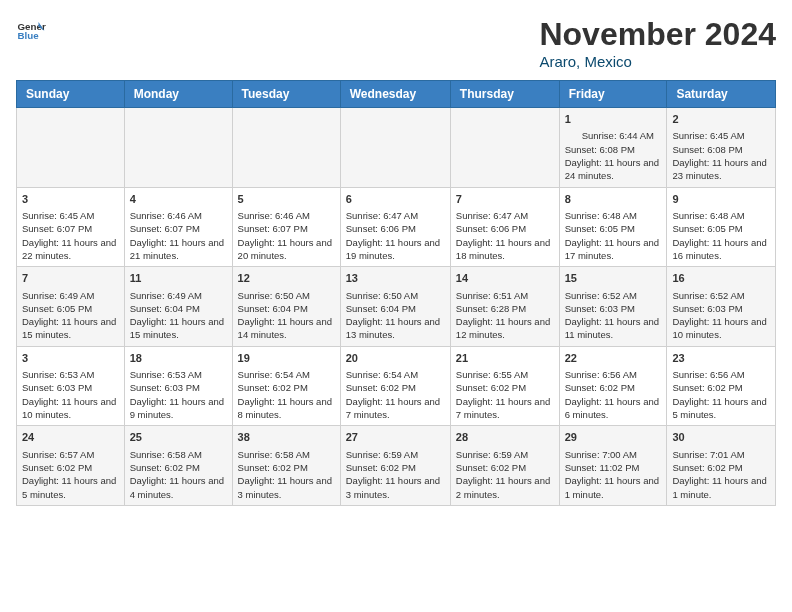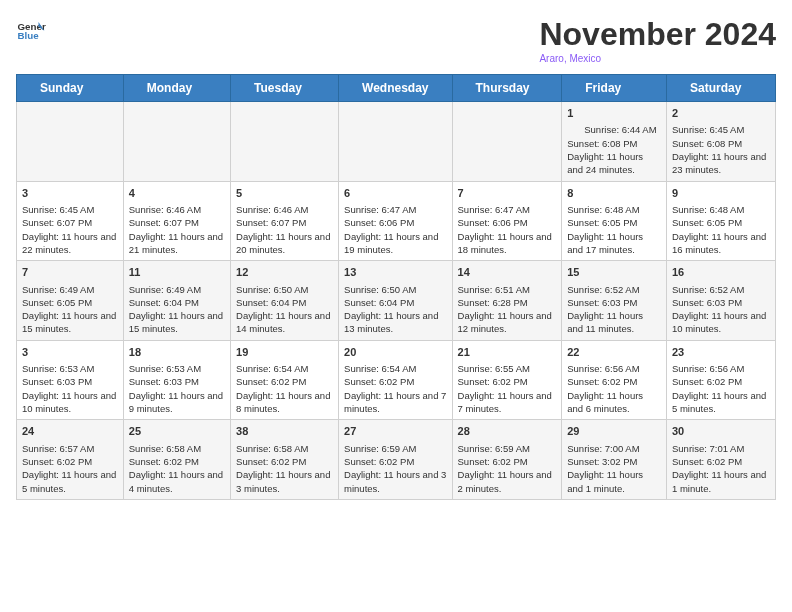--- a/index.html
+++ b/index.html
@@ -26,34 +26,34 @@
       height: 30px;
     }
     .title-block {
     }
     .month-title {
       font-size: 32px;
       font-weight: bold;
       color: #333;
     }
     .location {
-      font-size: 10px;
-      color: #8b5cf6;
+      font-size: 15px;
+      color: #0c4a6e;
     }
     table {
       width: 100%;
       border-collapse: collapse;
       font-size: 10px;
     }
     thead tr {
       background-color: #3a7fc1;
       color: #fff;
     }
     thead th {
-      padding: 6px 23px;
+      padding: 6px 9px;
       text-align: left;
       font-size: 12px;
       font-weight: bold;
       border: 1px solid #2a6aa0;
     }
     tbody tr {
       border: 1px solid #ccc;
     }
     tbody td {
       vertical-align: top;
@@ -197,20 +197,20 @@
         <td><span class="day-num">38</span><span style="white-space: pre-line;">Sunrise: 6:58 AM
 Sunset: 6:02 PM
 Daylight: 11 hours and 3 minutes.</span></td>
         <td><span class="day-num">27</span><span style="white-space: pre-line;">Sunrise: 6:59 AM
 Sunset: 6:02 PM
 Daylight: 11 hours and 3 minutes.</span></td>
         <td><span class="day-num">28</span><span style="white-space: pre-line;">Sunrise: 6:59 AM
 Sunset: 6:02 PM
 Daylight: 11 hours and 2 minutes.</span></td>
         <td><span class="day-num">29</span><span style="white-space: pre-line;">Sunrise: 7:00 AM
-Sunset: 3:02 PM
+Sunset: 11:02 PM
 Daylight: 11 hours and 1 minute.</span></td>
         <td><span class="day-num">30</span><span style="white-space: pre-line;">Sunrise: 7:01 AM
 Sunset: 6:02 PM
 Daylight: 11 hours and 1 minute.</span></td>
       </tr>
     </tbody>
 </table>
 
 </body></html>

